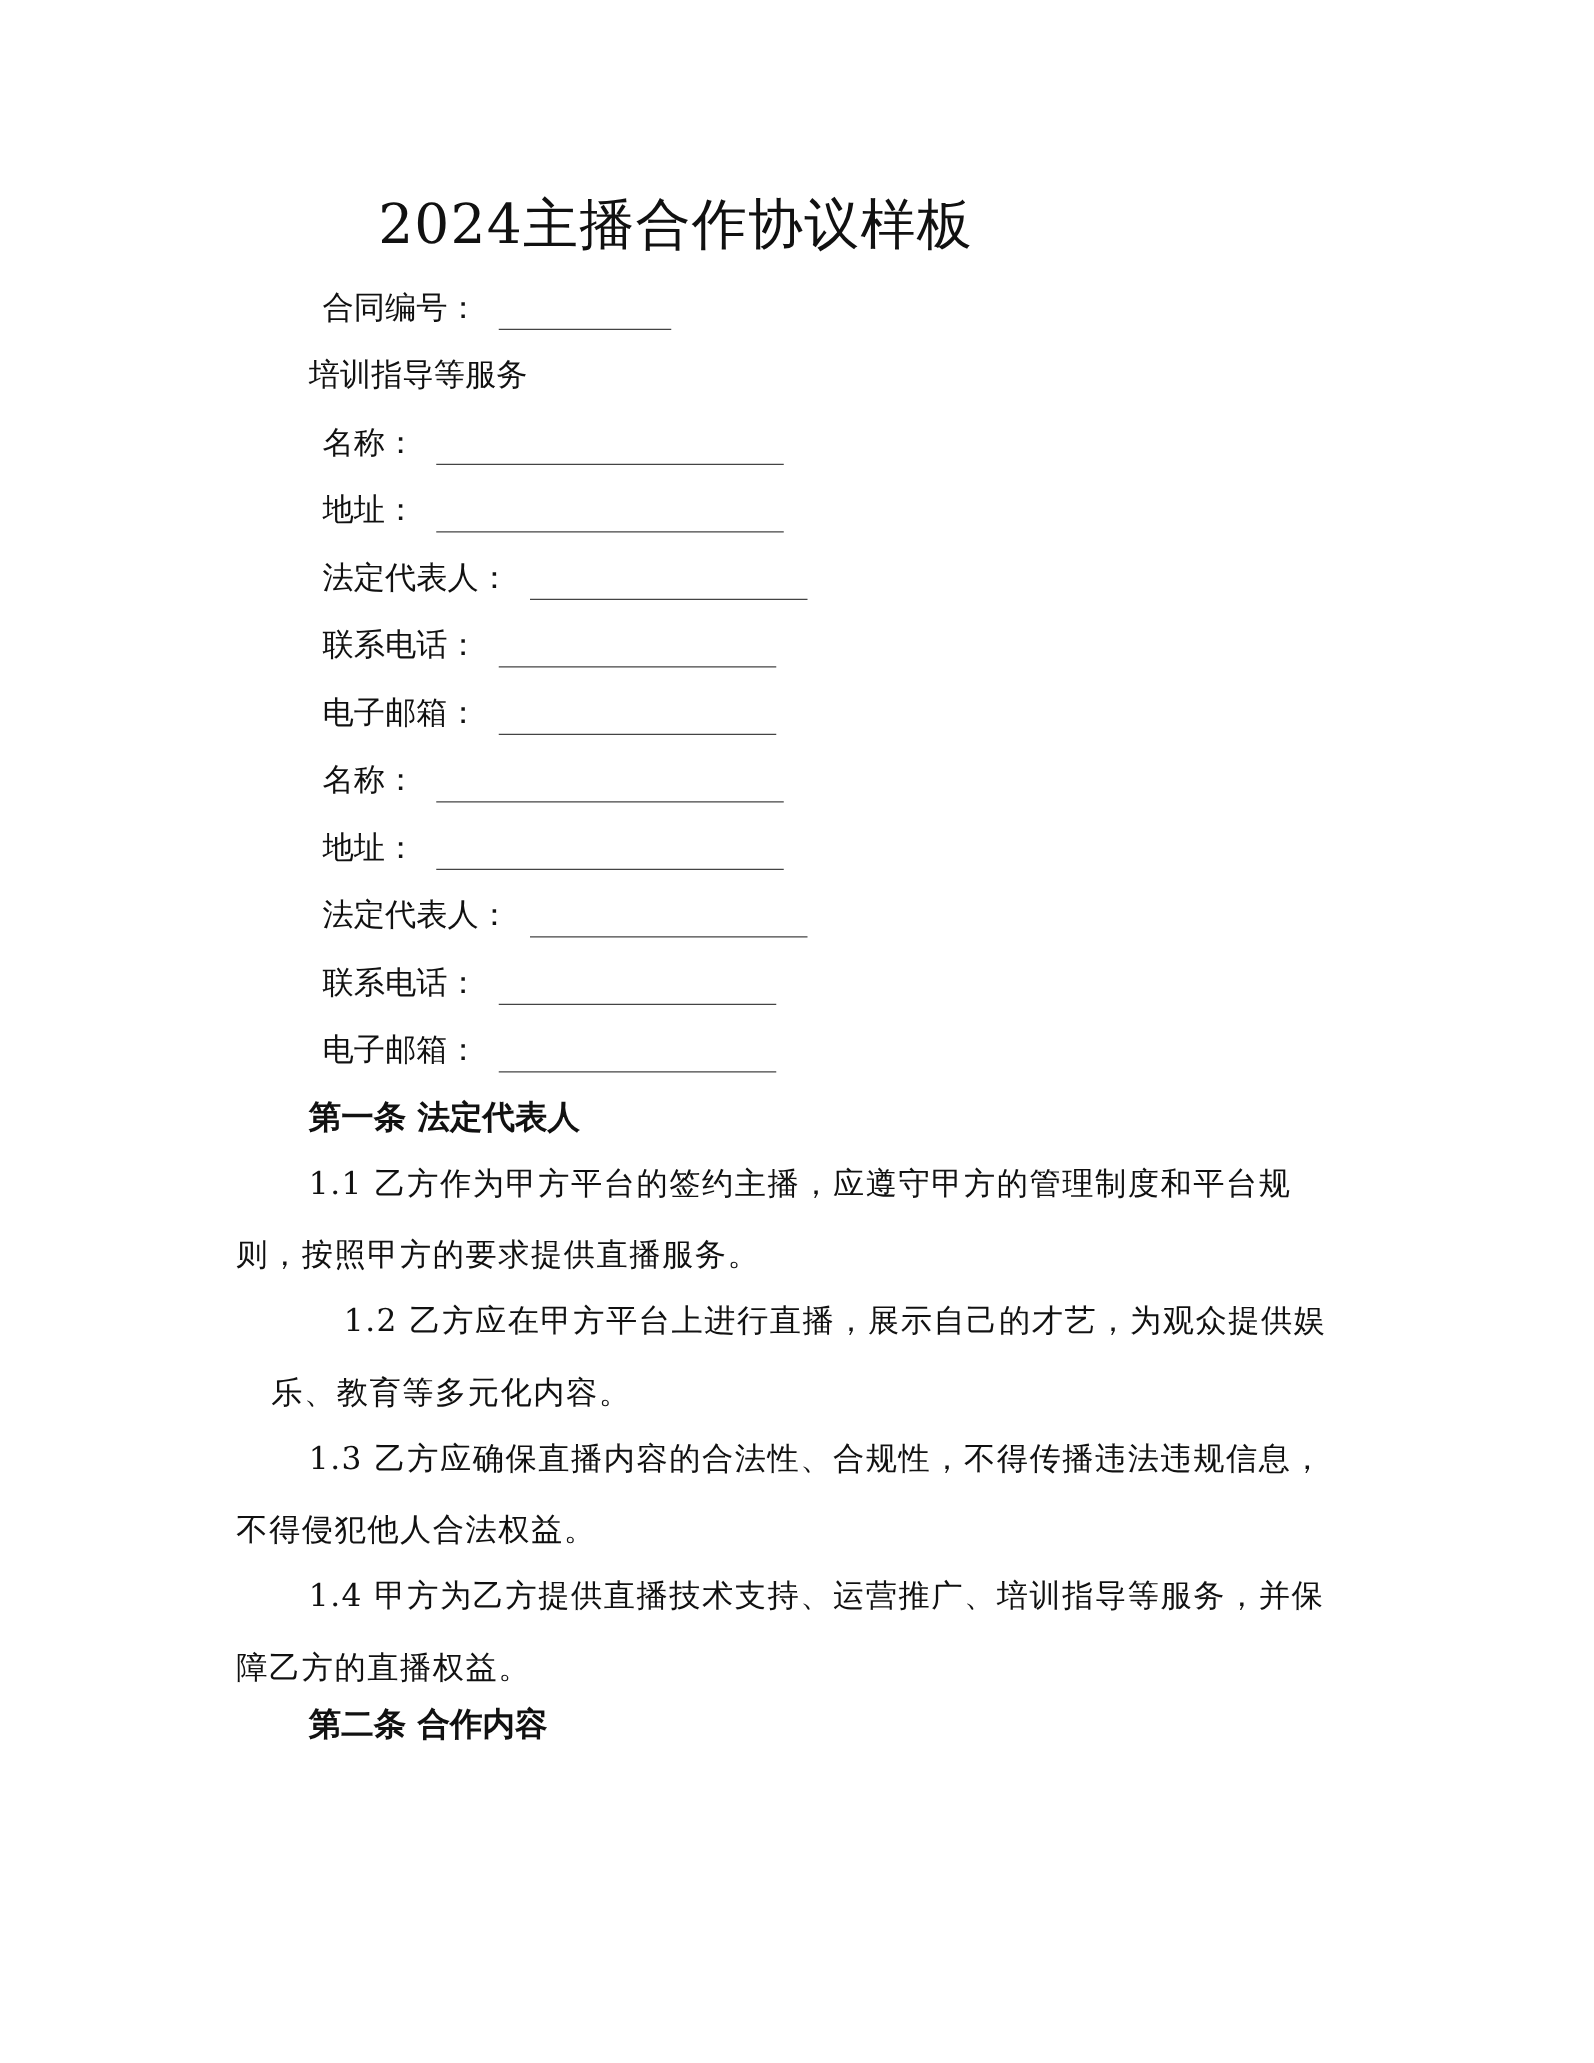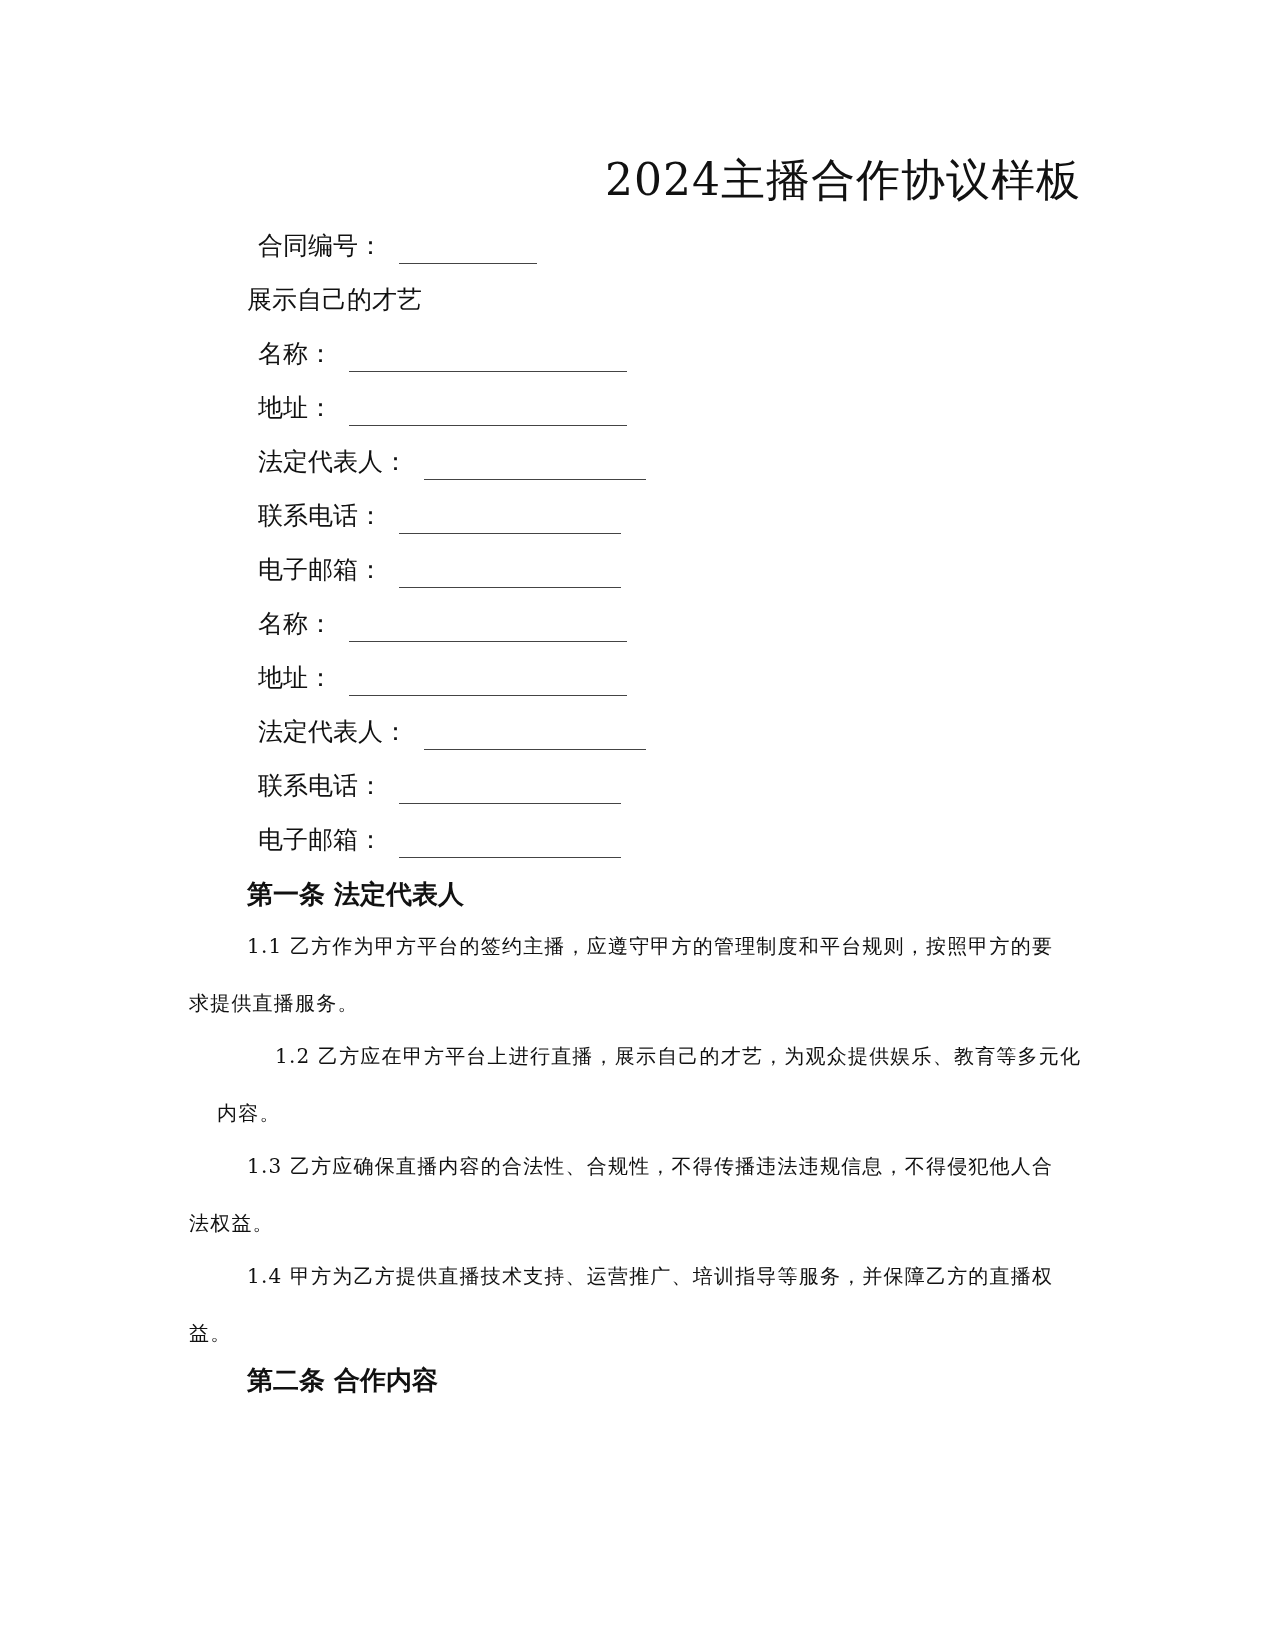--- a/index.html
+++ b/index.html
@@ -1,37 +1,37 @@
 <!DOCTYPE html>
 <html><head>
 <meta charset="utf-8">
 <style>
   html, body { margin: 0; padding: 0; background: #ffffff; }
   body { width: 1275px; height: 1650px; position: relative; overflow: hidden;
          font-family: "DejaVu Serif", "Liberation Serif", serif; color: #111111; }
-  .title { position: absolute; top: 150px; left: 0; width: 1081px; text-align: right;
+  .title { position: absolute; top: 150px; left: 0; width: 1081px; text-align: center;
            font-size: 44px; line-height: 60px; letter-spacing: 1px; }
   .field { position: absolute; left: 247px; font-size: 25px; line-height: 36px; white-space: nowrap; }
   .field .label { display: inline-block; vertical-align: bottom; margin-left: 11px; }
   .field .blank { display: inline-block; vertical-align: bottom; border-bottom: 1.5px solid #444; height: 28px; margin-left: 16px; }
   .heading { position: absolute; left: 247px; font-size: 26px; line-height: 36px; font-weight: bold;
              font-family: "DejaVu Sans", "Liberation Sans", sans-serif; white-space: nowrap; }
-  .para { position: absolute; left: 189px; width: 880px; font-size: 20px; line-height: 57px;
+  .para { position: absolute; left: 189px; width: 880px; font-size: 25px; line-height: 57px;
           text-indent: 58px; letter-spacing: 1.2px; }
 </style>
 </head>
 <body>
 
 <div class="title">2024主播合作协议样板</div>
 
 <div class="field" style="top:228px;">
   <span class="label">合同编号：</span><span class="blank" style="width:138px;"></span>
 </div>
 
-<div class="field" style="top:282px;">展示自己的才艺</div>
+<div class="field" style="top:282px;">培训指导等服务</div>
 
 <div class="field" style="top:336px;">
   <span class="label">名称：</span><span class="blank" style="width:278px;"></span>
 </div>
 <div class="field" style="top:390px;">
   <span class="label">地址：</span><span class="blank" style="width:278px;"></span>
 </div>
 <div class="field" style="top:444px;">
   <span class="label">法定代表人：</span><span class="blank" style="width:222px;"></span>
 </div>

